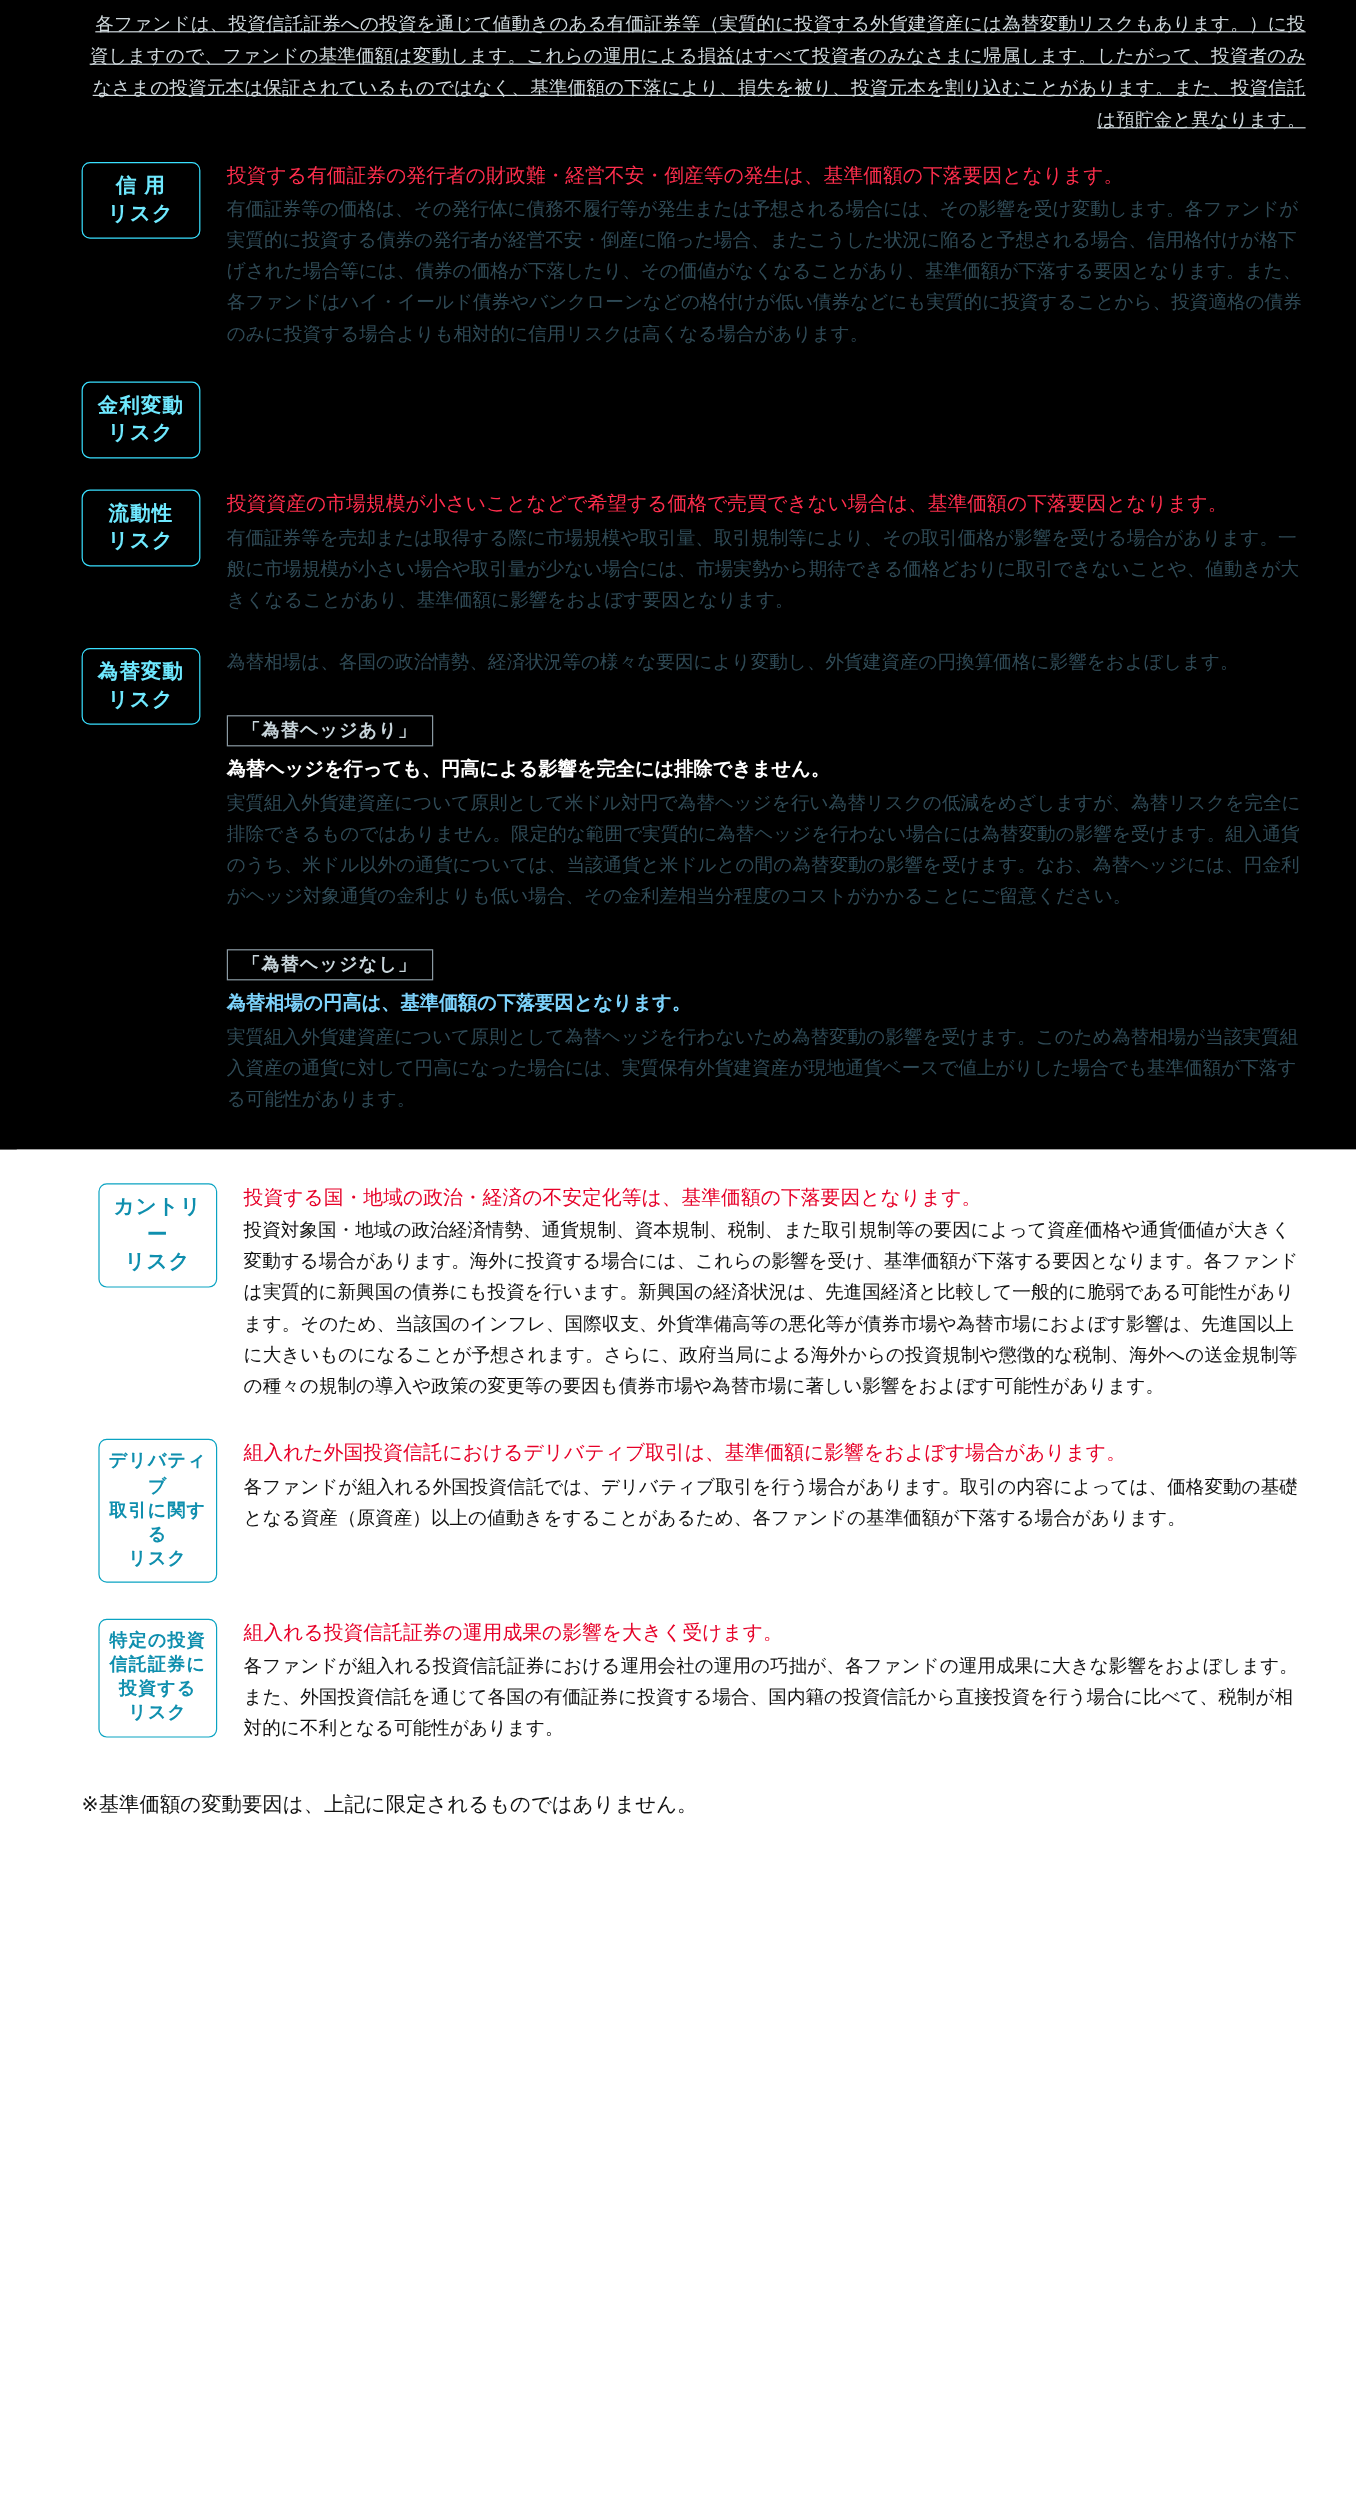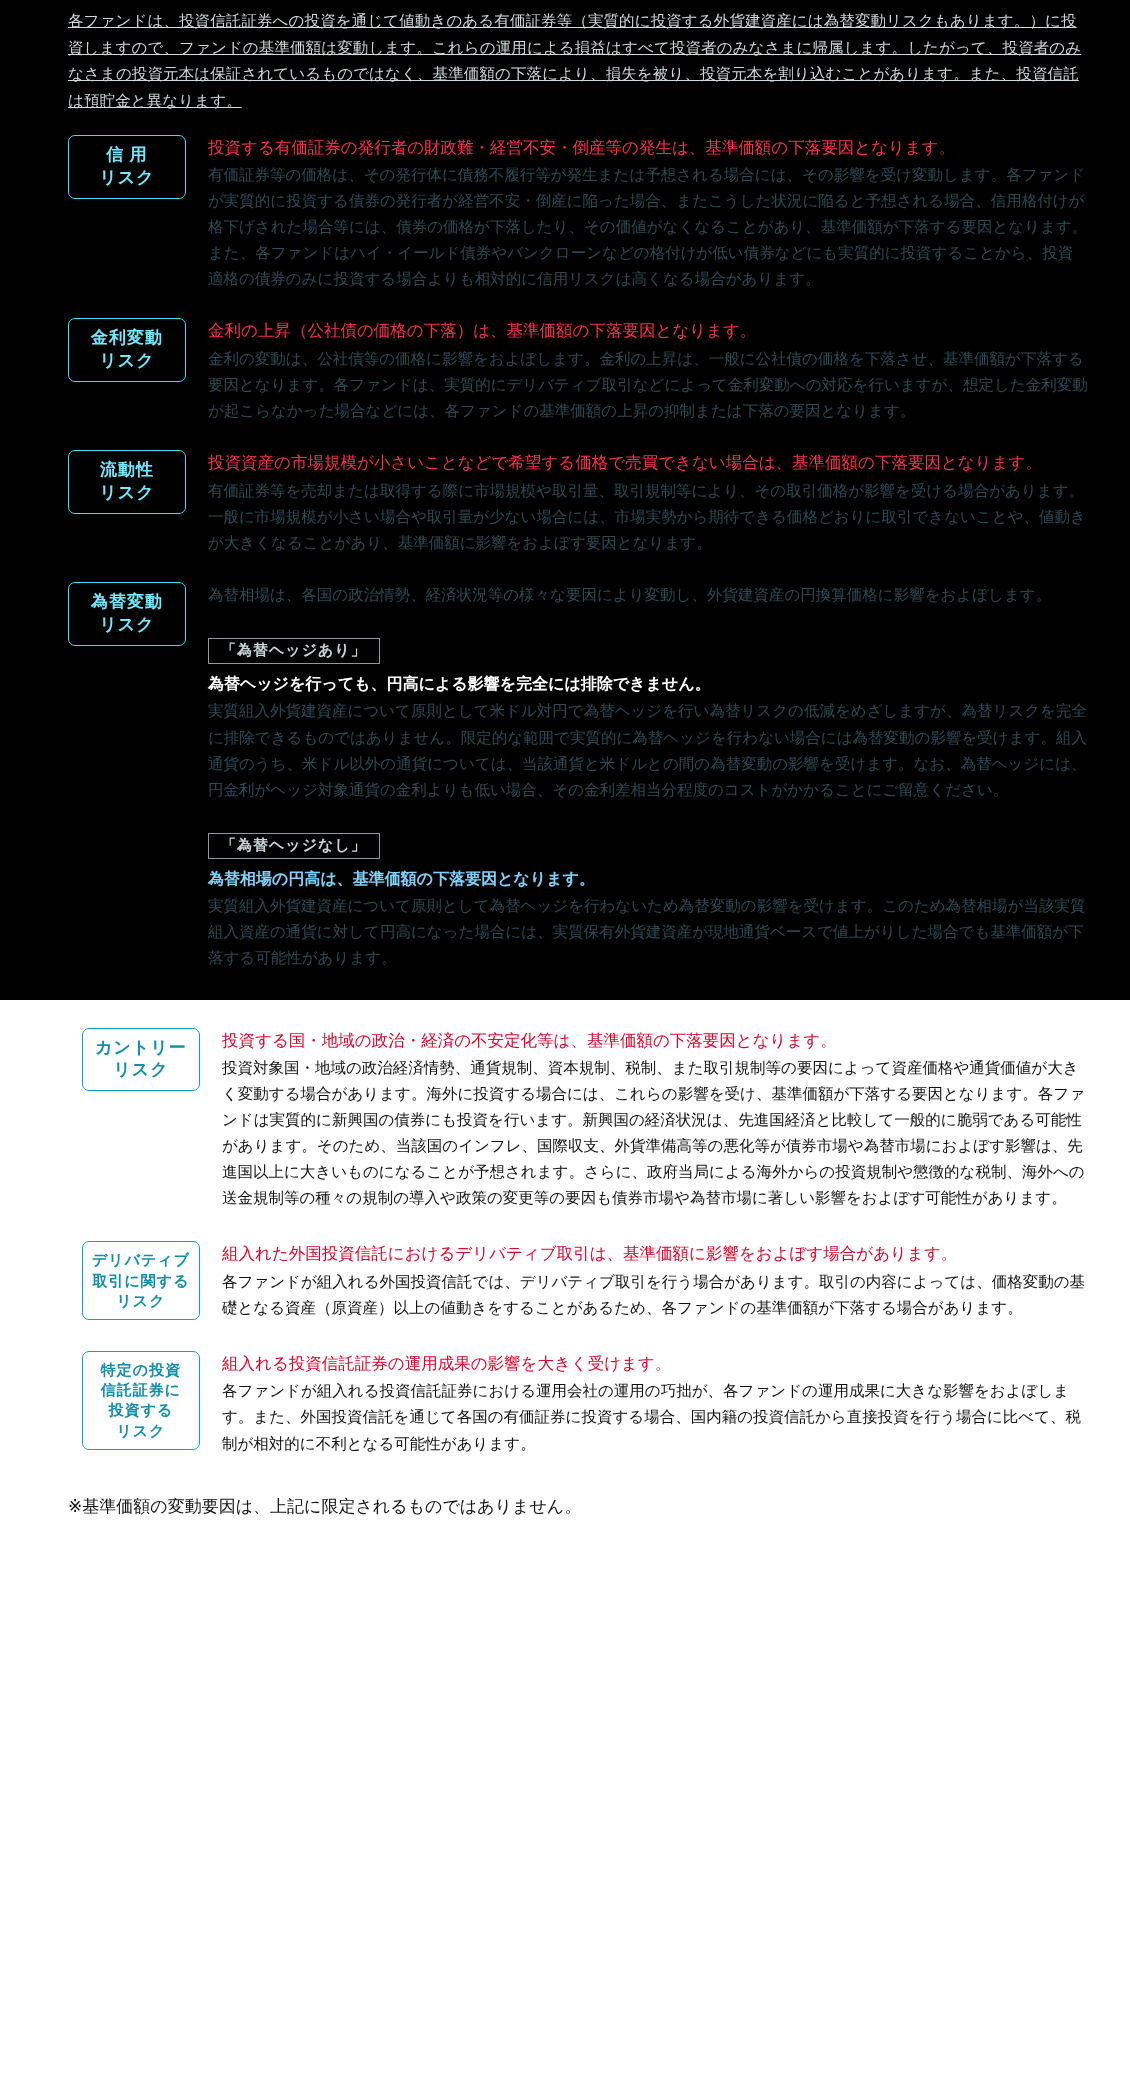--- a/index.html
+++ b/index.html
@@ -23,35 +23,36 @@
   .dark-section {
     background: #000000;
     padding: 0 0 18px 0;
   }
   .intro {
     color: #cfd8dc;
     font-size: 15.5px;
     line-height: 1.72;
     padding: 8px 42px 10px 68px;
     letter-spacing: 0.1px;
+    text-align: right;
   }
   .intro .u {
     text-decoration: underline;
   }
   .risk-row {
     display: flex;
     align-items: flex-start;
     padding: 10px 42px 10px 68px;
   }
   .risk-row + .risk-row {
     margin-top: 6px;
   }
   .tag {
     flex: 0 0 auto;
-    width: 118px;
+    width: 99px;
     min-height: 52px;
     border: 1px solid #39e0ff;
     border-radius: 7px;
     color: #6fe9ff;
     font-size: 17px;
     font-weight: bold;
     line-height: 1.35;
     text-align: center;
     display: flex;
     align-items: center;
@@ -141,24 +142,20 @@
 リスク</div>
       <div class="risk-body">
         <p class="headline">投資する有価証券の発行者の財政難・経営不安・倒産等の発生は、基準価額の下落要因となります。</p>
         <p class="detail">有価証券等の価格は、その発行体に債務不履行等が発生または予想される場合には、その影響を受け変動します。各ファンドが実質的に投資する債券の発行者が経営不安・倒産に陥った場合、またこうした状況に陥ると予想される場合、信用格付けが格下げされた場合等には、債券の価格が下落したり、その価値がなくなることがあり、基準価額が下落する要因となります。また、各ファンドはハイ・イールド債券やバンクローンなどの格付けが低い債券などにも実質的に投資することから、投資適格の債券のみに投資する場合よりも相対的に信用リスクは高くなる場合があります。</p>
       </div>
     </div>
 
     <div class="risk-row">
       <div class="tag" style="white-space:pre-line;">金利変動
 リスク</div>
-      <div class="risk-body">
-        <p class="headline">金利の上昇（公社債の価格の下落）は、基準価額の下落要因となります。</p>
-        <p class="detail">金利の変動は、公社債等の価格に影響をおよぼします。金利の上昇は、一般に公社債の価格を下落させ、基準価額が下落する要因となります。各ファンドは、実質的にデリバティブ取引などによって金利変動への対応を行いますが、想定した金利変動が起こらなかった場合などには、各ファンドの基準価額の上昇の抑制または下落の要因となります。</p>
-      </div>
     </div>
 
     <div class="risk-row">
       <div class="tag" style="white-space:pre-line;">流動性
 リスク</div>
       <div class="risk-body">
         <p class="headline">投資資産の市場規模が小さいことなどで希望する価格で売買できない場合は、基準価額の下落要因となります。</p>
         <p class="detail">有価証券等を売却または取得する際に市場規模や取引量、取引規制等により、その取引価格が影響を受ける場合があります。一般に市場規模が小さい場合や取引量が少ない場合には、市場実勢から期待できる価格どおりに取引できないことや、値動きが大きくなることがあり、基準価額に影響をおよぼす要因となります。</p>
       </div>
     </div>

